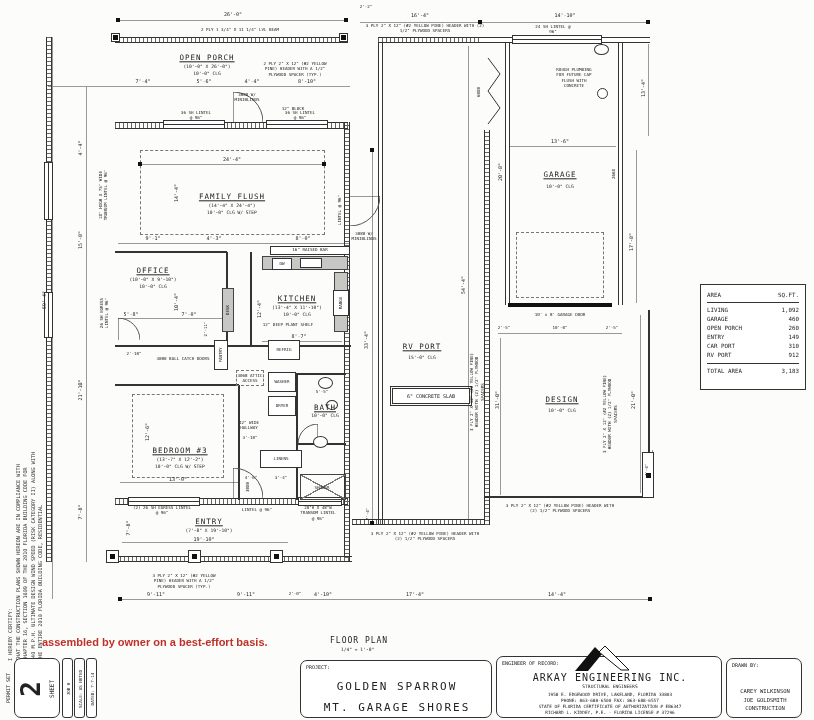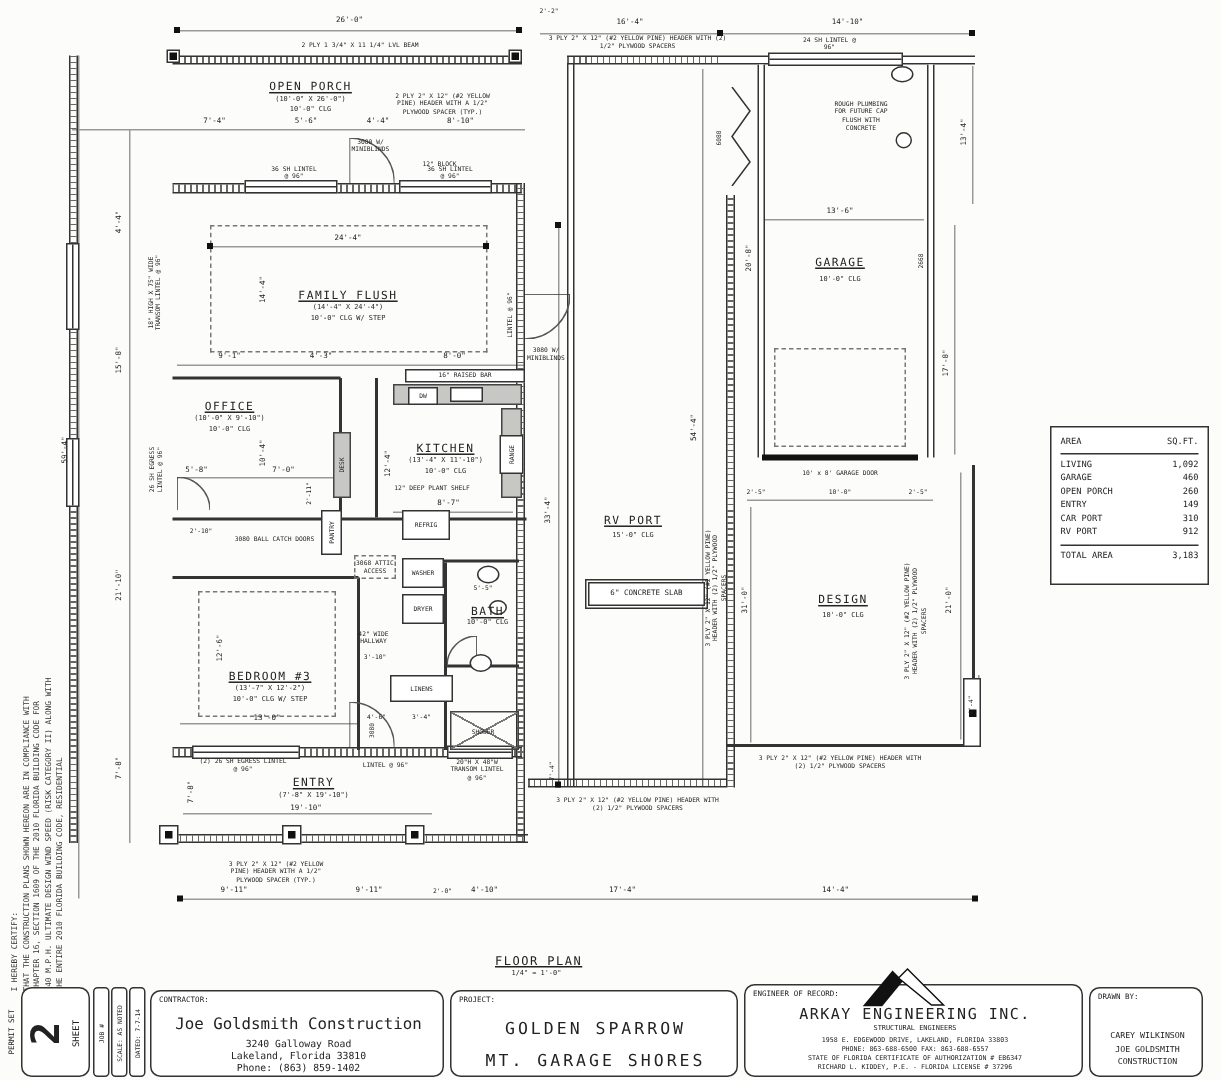--- a/index.html
+++ b/index.html
@@ -43,21 +43,21 @@
   #cert span{display:block;white-space:nowrap;}
   
   #atable{position:absolute;left:700px;top:284px;width:106px;height:106px;
           border:1px solid #333;background:#fff;font-size:5.8px;padding:6px 6px 0 6px;box-sizing:border-box;}
   #atable .row{display:flex;justify-content:space-between;line-height:1.55;}
   #atable .hd{border-bottom:1px solid #333;padding-bottom:2px;margin-bottom:3px;}
   #atable .tot{border-top:1px solid #333;margin-top:3px;padding-top:3px;}
   
   .red{position:absolute;color:#c13028;font-family:"Liberation Sans",sans-serif;font-weight:bold;}
   
-  #cap1{position:absolute;left:330px;top:636px;font-size:8px;letter-spacing:1px;text-decoration:underline;}
+  #cap1{position:absolute;left:330px;top:636px;font-size:8px;letter-spacing:1px;}
   #cap2{position:absolute;left:341px;top:647px;font-size:4.6px;}
   
   .tb{position:absolute;border:1px solid #333;border-radius:7px;background:#fff;box-sizing:border-box;}
   .tb .lab{position:absolute;left:5px;top:3px;font-size:5px;}
   .tc{position:absolute;transform:translate(-50%,-50%);white-space:nowrap;text-align:center;}
 </style>
 </head>
 <body>
 
 <div id="sheet">
@@ -352,45 +352,39 @@
     <div class="row">
       <span>RV PORT</span>
       <span>912</span>
       </div>
     <div class="row tot">
       <span>TOTAL AREA</span>
       <span>3,183</span>
       </div>
   </div>
 
+  <div class="red" style="left:42px;top:636px;font-size:11px">assembled by owner on a best-effort basis.</div>
   <div id="cap1">FLOOR PLAN</div>
   <div id="cap2">1/4" = 1'-0"</div>
 
   <span class="tc" style="left:8px;top:688px;font-size:5px;transform:translate(-50%,-50%) rotate(-90deg)">PERMIT SET</span>
   <div class="tb" style="left:14px;top:658px;width:46px;height:60px">
     <span class="tc" style="left:16px;top:30px;font-size:26px;font-weight:bold;transform:translate(-50%,-50%) rotate(-90deg)">2</span>
     <span class="tc" style="left:36px;top:30px;font-size:6px;transform:translate(-50%,-50%) rotate(-90deg)">SHEET</span>
   </div>
   <div class="tb" style="left:62px;top:658px;width:11px;height:60px;border-radius:3px">
     <span class="tc" style="left:5px;top:30px;font-size:4.2px;transform:translate(-50%,-50%) rotate(-90deg)">JOB #</span>
     </div>
   <div class="tb" style="left:74px;top:658px;width:11px;height:60px;border-radius:3px">
     <span class="tc" style="left:5px;top:30px;font-size:4.2px;transform:translate(-50%,-50%) rotate(-90deg)">SCALE: AS NOTED</span>
     </div>
   <div class="tb" style="left:86px;top:658px;width:11px;height:60px;border-radius:3px">
     <span class="tc" style="left:5px;top:30px;font-size:4.2px;transform:translate(-50%,-50%) rotate(-90deg)">DATED: 7-7-14</span>
     </div>
 
-  <div class="tb" style="left:100px;top:660px;width:196px;height:58px">
-    <span class="lab">CONTRACTOR:</span>
-    <span class="tc" style="left:98px;top:22px;font-size:10.5px">Joe Goldsmith Construction</span>
-    <span class="tc" style="left:98px;top:35px;font-size:6.5px">3240 Galloway Road</span>
-    <span class="tc" style="left:98px;top:43px;font-size:6.5px">Lakeland, Florida 33810</span>
-    <span class="tc" style="left:98px;top:51px;font-size:6.5px">Phone: (863) 859-1402</span>
-  </div>
 
   <div class="tb" style="left:300px;top:660px;width:192px;height:58px">
     <span class="lab">PROJECT:</span>
     <span class="tc" style="left:96px;top:25px;font-size:11px;letter-spacing:2px">GOLDEN SPARROW</span>
     <span class="tc" style="left:96px;top:46px;font-size:11px;letter-spacing:2px">MT. GARAGE SHORES</span>
   </div>
 
   <div class="tb" style="left:496px;top:656px;width:226px;height:62px">
     <span class="lab">ENGINEER OF RECORD:</span>
     <svg class="dw" style="left:78px;top:-12px" width="56" height="26">

